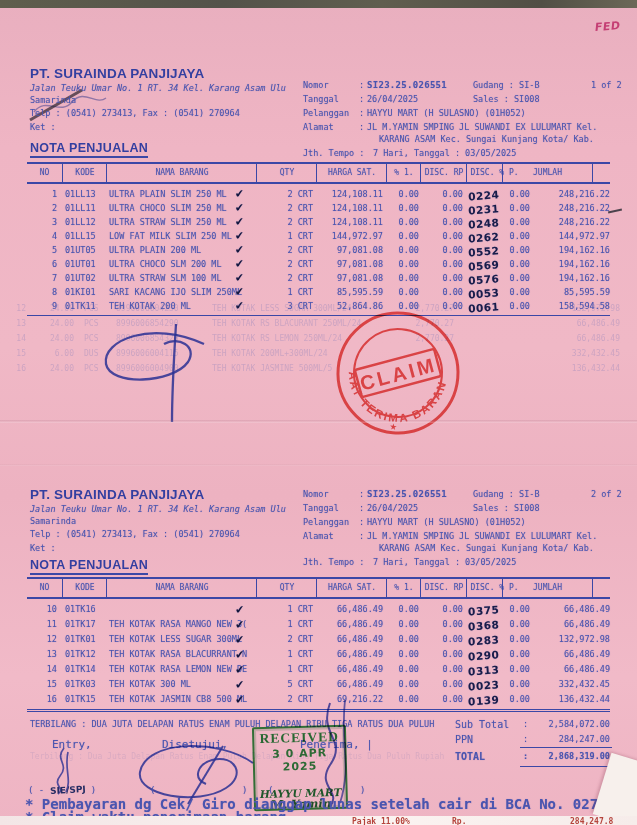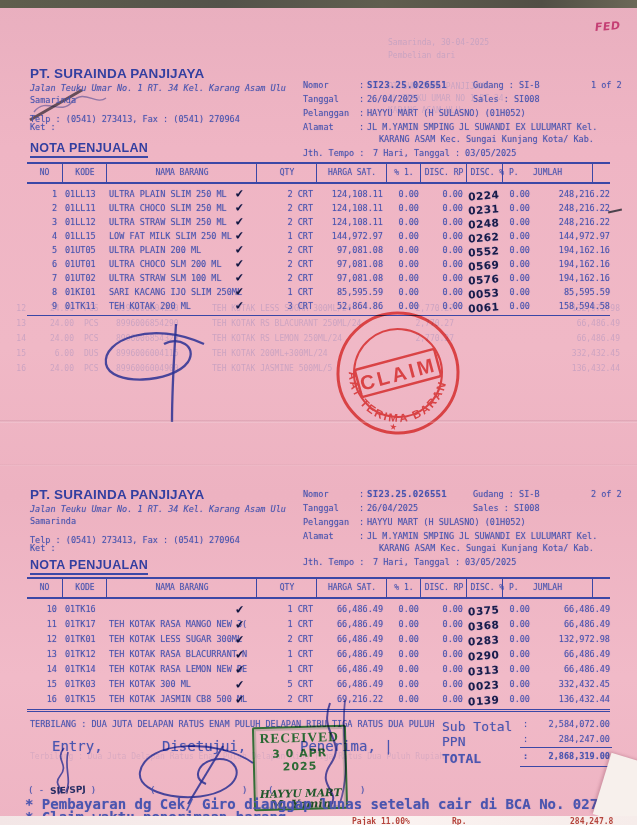--- a/index.html
+++ b/index.html
@@ -38,21 +38,21 @@
   .c-gcode{left:108px;width:92px;}
   .c-gdesc{left:204px;width:230px;}
   .c-gprice{left:398px;width:48px;text-align:right;}
   .c-gamt{left:538px;width:74px;text-align:right;}
   .ghost-terbilang{left:30px;top:752px;font-size:8px;opacity:.14;color:#525da8;white-space:nowrap;}
 
   
   .company{left:30px;width:280px;height:70px;font-size:8.5px;}
   .company .line{position:absolute;left:0;}
   .co-name{top:0;font-family:"Liberation Sans",sans-serif;font-size:13.5px;font-weight:800;color:#333fa0;letter-spacing:.2px;}
-  .co-a1{top:17px;font-style:italic;} .co-a2{top:29px;} .co-tel{top:48px;} .co-ket{top:56px;}
+  .co-a1{top:17px;font-style:italic;} .co-a2{top:29px;} .co-tel{top:42px;} .co-ket{top:56px;}
   .meta{left:303px;width:332px;height:84px;font-size:8.5px;}
   .meta .mline{position:absolute;left:0;width:332px;height:13px;}
   .m0{top:0;} .m1{top:14px;} .m2{top:28px;} .m3{top:42px;} .m4{top:54px;} .m5{top:68px;}
   .mlab{position:absolute;left:0;} .mcol{position:absolute;left:56px;} .mval{position:absolute;left:64px;}
   .mval-b{font-weight:700;font-size:9px;letter-spacing:.3px;}
   .mgud{position:absolute;left:170px;} .mpage{position:absolute;left:288px;}
   .mind{position:absolute;left:76px;}
   .mtempo-l{position:absolute;left:0;} .mtempo-v{position:absolute;left:70px;}
 
   .nota-title{left:30px;font-family:"Liberation Sans",sans-serif;font-size:12.5px;font-weight:800;color:#333fa0;
@@ -85,26 +85,26 @@
   .c-discrp{left:394px;width:42px;text-align:right;}
   .c-hand{left:441px;width:42px;font-family:"DejaVu Sans",sans-serif;font-weight:700;font-size:10.5px;color:#191d49;
     text-shadow:none;transform:rotate(-4deg) translateY(1px);letter-spacing:.5px;}
   .c-discpct{left:455px;width:48px;text-align:right;}
   .c-jumlah{left:500px;width:83px;text-align:right;}
   .tbl-bot{border-bottom:1.5px solid var(--ln);height:2px;}
 
   
   .sumline{left:27px;top:711px;width:583px;border-top:1.5px solid var(--ln);height:0;}
   .terbilang{left:30px;top:719px;font-size:8.5px;}
-  .tot-lab{left:442px;font-size:13px;} .tot-col{left:523px;font-size:8.5px;}
+  .tot-lab{left:455px;font-size:10px;} .tot-col{left:523px;font-size:8.5px;}
   .tot-val{left:530px;width:80px;text-align:right;font-size:8.5px;}
   .ty0{top:719px;} .ty1{top:734px;} .ty2{top:751px;font-weight:700;}
   .tot-line-a{left:520px;top:747px;width:92px;border-top:1.5px solid var(--ln);height:0;}
   .tot-line-b{left:520px;top:766px;width:92px;border-top:1.5px solid var(--ln);height:0;}
-  .sig-label{top:738px;font-size:14px;}
+  .sig-label{top:738px;font-size:11px;}
   .sl-entry{left:52px;} .sl-disetujui{left:162px;} .sl-penerima{left:300px;}
   .paren-row{top:785px;font-size:9px;}
   .pr1{left:28px;} .pr2{left:150px;} .pr3{left:268px;}
   .handink{font-family:"DejaVu Sans",sans-serif;font-weight:700;color:#262c63;transform:rotate(-3deg);display:inline-block;}
   .foot{left:25px;font-size:14px;font-weight:600;}
   .f1{top:796px;} .f2{top:809px;}
 
   
   .received{left:253px;top:726px;width:90px;height:80px;border:2.5px solid #249136;border-radius:2px;
     box-shadow:inset 0 0 0 2px rgba(36,145,54,.22);transform:rotate(-1.5deg);text-align:center;
@@ -124,27 +124,20 @@
   .crease2{left:0;top:464px;width:637px;height:2px;background:linear-gradient(180deg,rgba(130,60,85,.08),rgba(255,240,244,.16));}
   .corner-flap{right:-16px;bottom:2px;width:52px;height:64px;background:#f7f0ec;transform:rotate(17deg);box-shadow:-2px -1px 3px rgba(120,50,70,.25);}
 </style>
 </head>
 <body>
 
 <div class="scan">
 
   <div class="top-strip"></div>
 
-  <div class="abs ghost ghost-header">
-    <span class="gh0">Samarinda, 30-04-2025</span>
-    <span class="gh1">Pembelian dari</span>
-    <span class="gh2">PT SURAINDA PANJIJAYA</span>
-    <span class="gh3">JL TEUKU UMAR NO 1 RT 34</span>
-    <span class="gh4">KARANG ASAM ULU</span>
-  </div>
 
   <div class="abs fed">FED</div>
 
   <svg class="abs sig" style="left:26px;top:72px" width="110" height="60">
     <path d="M8,40 C20,24 34,44 46,30 S70,34 80,26" fill="none" stroke="#3a4db5" stroke-width="1.4" opacity="0.5"></path>
     <path d="M4,48 L56,18" fill="none" stroke="#30303a" stroke-width="3" opacity="0.7"></path>
   </svg>
 
   <div class="abs company" style="top:66px">
     <div class="line co-name">PT. SURAINDA PANJIJAYA</div>

